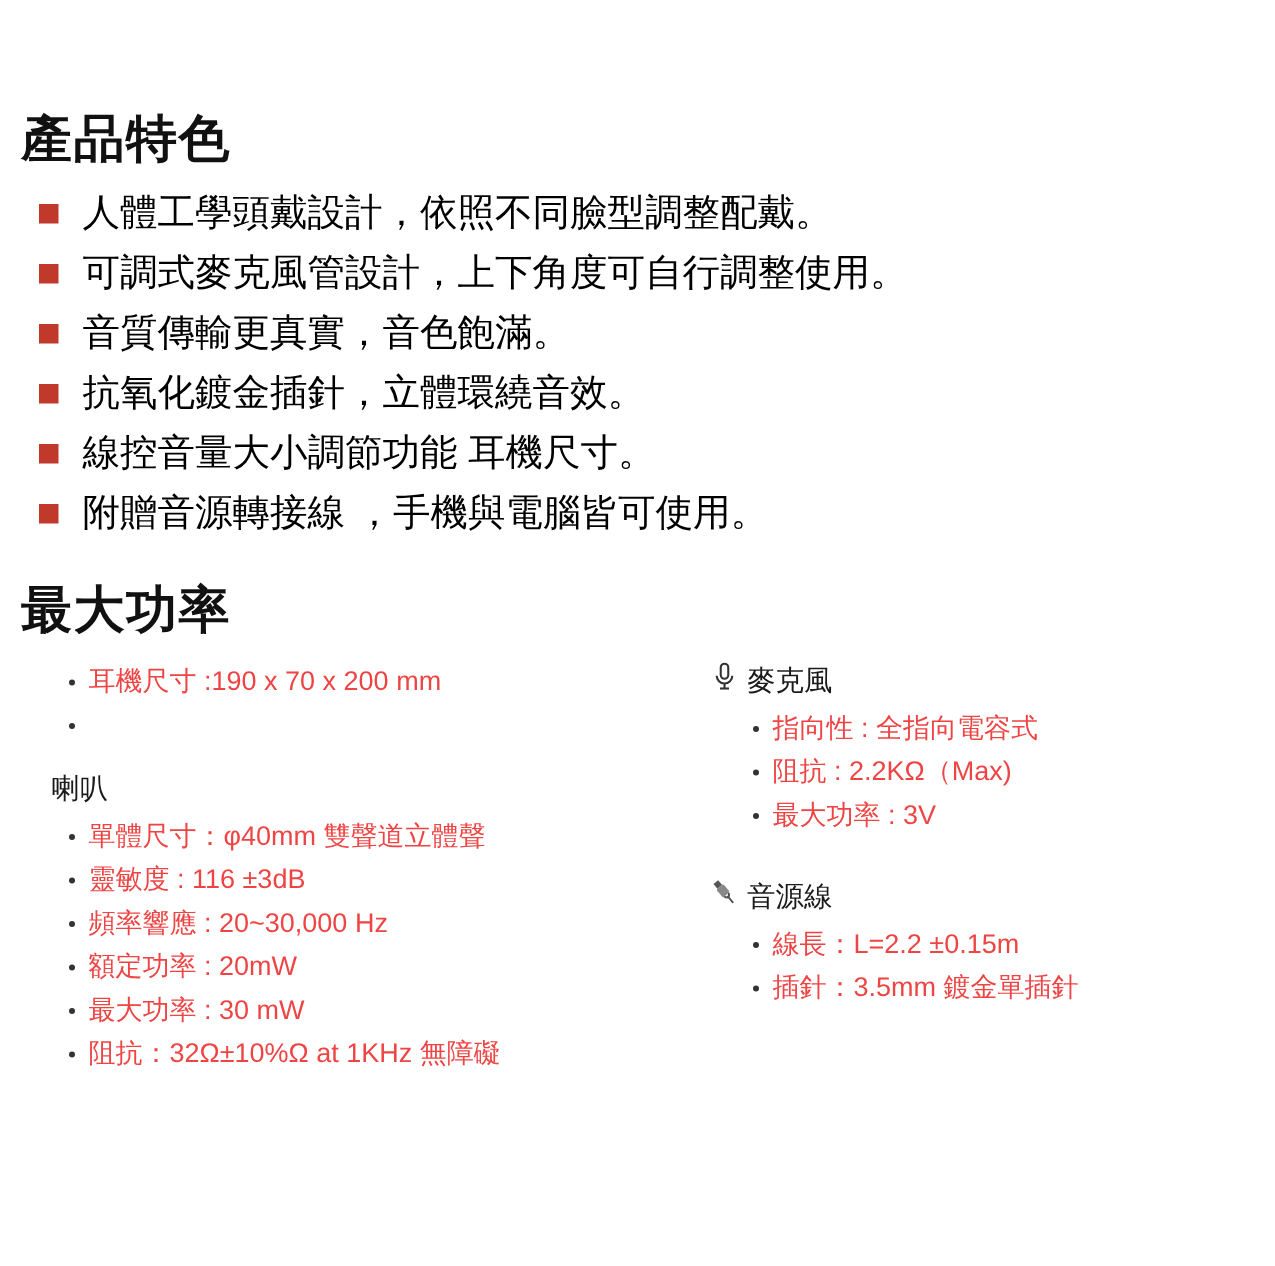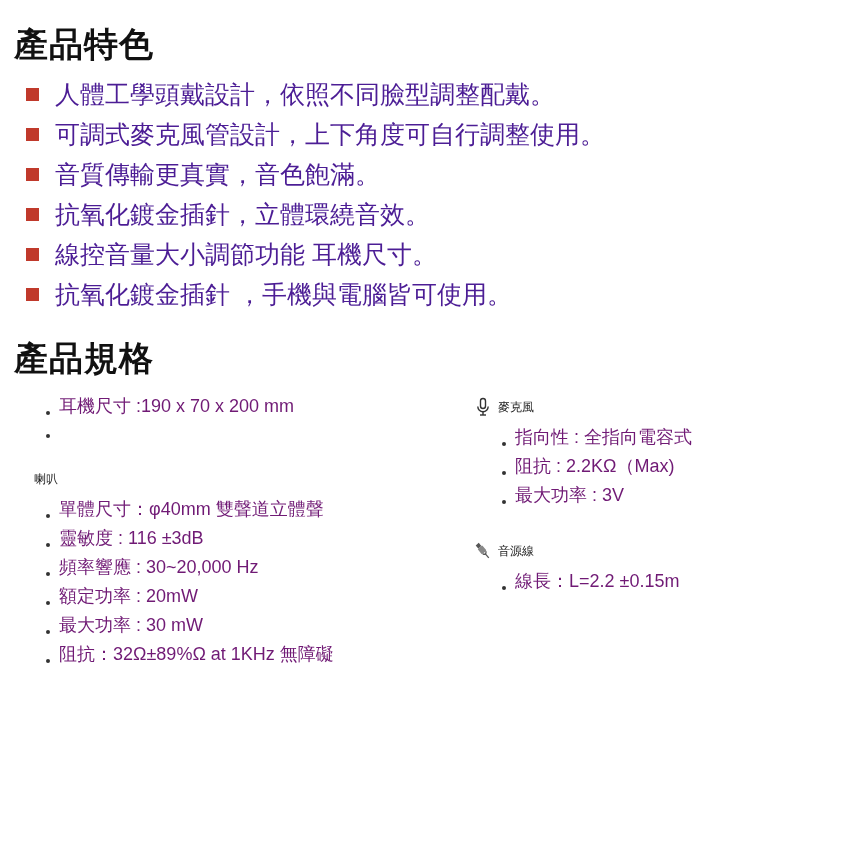--- a/index.html
+++ b/index.html
@@ -13,20 +13,21 @@
     font-family: "Liberation Sans", "DejaVu Sans", sans-serif;
     color: #1a1a1a;
     overflow: hidden;
   }
   .page {
     position: relative;
     width: 850px;
     height: 620px;
     box-sizing: border-box;
     padding: 22px 14px 0 14px;
+    margin-top: 48px;
   }
   h2.section-title {
     font-size: 34px;
     font-weight: bold;
     margin: 0 0 6px 0;
     letter-spacing: 1px;
     color: #111;
   }
   h2.section-title.second {
     margin-top: 22px;
@@ -36,21 +37,21 @@
     margin: 0;
     padding: 0 0 0 12px;
   }
   ul.features li {
     display: flex;
     align-items: flex-start;
     font-size: 25px;
     line-height: 40px;
     margin: 0;
     padding: 0;
-    color: #4c1d95;
+    color: #000000;
   }
   ul.features li .bullet-sq {
     flex: 0 0 auto;
     width: 13px;
     height: 13px;
     background: #c0392b;
     margin-right: 16px;
     margin-top: 14px;
   }
   .specs {
@@ -65,44 +66,43 @@
   }
   .col-right {
     flex: 1 1 auto;
     padding-left: 12px;
     box-sizing: border-box;
   }
   .spec-group {
     margin-bottom: 14px;
   }
   .group-head {
-    font-size: 12px;
+    font-size: 19px;
     line-height: 30px;
     margin: 0 0 1px 6px;
     display: flex;
-    align-items: center;
   }
   .group-head .gicon {
     display: inline-block;
     width: 22px;
     height: 22px;
     margin-right: 4px;
     position: relative;
   }
   ul.spec-list {
     list-style: none;
     margin: 0;
     padding: 0 0 0 18px;
   }
   ul.spec-list li {
     display: flex;
-    align-items: center;
+    align-items: flex-start;
     font-size: 18px;
     line-height: 29px;
-    color: #701a75;
+    color: #ef4444;
   }
   ul.spec-list li .dot {
     flex: 0 0 auto;
     width: 4px;
     height: 4px;
     background: #333;
     border-radius: 50%;
     margin: 13px 9px 0 0;
   }
   ul.spec-list.indent-more {
@@ -136,25 +136,25 @@
     <li>
       <span class="bullet-sq"></span>
       <span>抗氧化鍍金插針，立體環繞音效。</span>
     </li>
     <li>
       <span class="bullet-sq"></span>
       <span>線控音量大小調節功能 耳機尺寸。</span>
     </li>
     <li>
       <span class="bullet-sq"></span>
-      <span>抗氧化鍍金插針 ，手機與電腦皆可使用。</span>
+      <span>附贈音源轉接線 ，手機與電腦皆可使用。</span>
     </li>
   </ul>
 
-  <h2 class="section-title second">產品規格</h2>
+  <h2 class="section-title second">最大功率</h2>
 
   <div class="specs">
 
     <div class="col-left">
 
       <div class="spec-group sp-top">
         <ul class="spec-list">
           <li>
             <span class="dot"></span>
             <span>耳機尺寸 :190 x 70 x 200 mm</span>
@@ -173,33 +173,33 @@
           <li>
             <span class="dot"></span>
             <span>單體尺寸：φ40mm 雙聲道立體聲</span>
           </li>
           <li>
             <span class="dot"></span>
             <span>靈敏度 : 116 ±3dB</span>
           </li>
           <li>
             <span class="dot"></span>
-            <span>頻率響應 : 30~20,000 Hz</span>
+            <span>頻率響應 : 20~30,000 Hz</span>
           </li>
           <li>
             <span class="dot"></span>
             <span>額定功率 : 20mW</span>
           </li>
           <li>
             <span class="dot"></span>
             <span>最大功率 : 30 mW</span>
           </li>
           <li>
             <span class="dot"></span>
-            <span>阻抗：32Ω±89%Ω at 1KHz  無障礙</span>
+            <span>阻抗：32Ω±10%Ω at 1KHz  無障礙</span>
           </li>
         </ul>
       </div>
 
     </div>
 
     <div class="col-right">
 
       <div class="spec-group">
         <div class="group-head">
@@ -241,19 +241,23 @@
               </g>
             </svg>
           </span>
           <span>音源線</span>
         </div>
         <ul class="spec-list indent-more">
           <li>
             <span class="dot"></span>
             <span>線長：L=2.2 ±0.15m</span>
           </li>
+          <li>
+            <span class="dot"></span>
+            <span>插針：3.5mm 鍍金單插針</span>
+          </li>
         </ul>
       </div>
 
     </div>
 
   </div>
 </div>
 
 </body></html>

